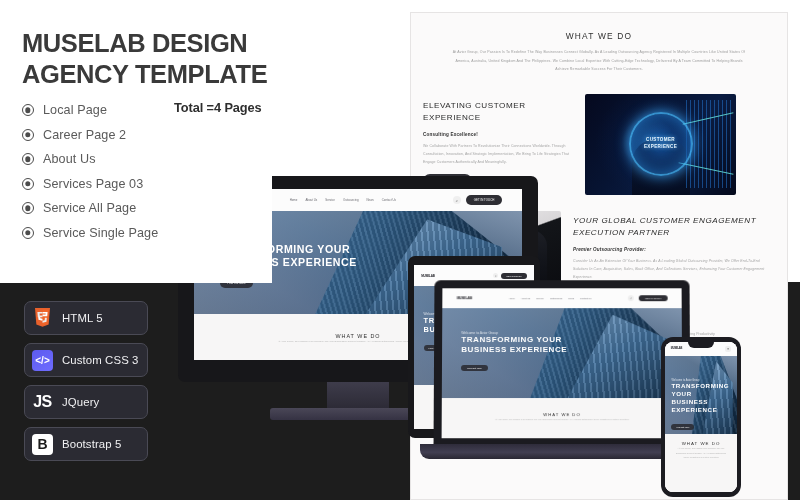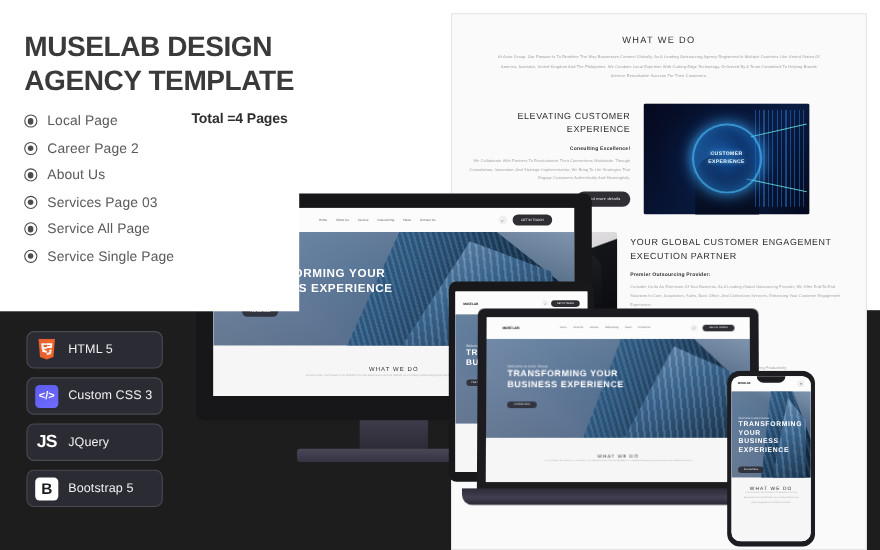--- a/index.html
+++ b/index.html
@@ -82,21 +82,21 @@
   .wp-inner { padding: 0; }
   .wp-h1 {
     text-align: center; margin-top: 18px;
     font-size: 8.4px; letter-spacing: 1.2px; color: #2f2f2f; font-weight: 500;
   }
   .wp-lead {
     margin: 7px auto 0; width: 300px; text-align: center;
     font-size: 3.5px; line-height: 2.45; color: #9b9b9b; letter-spacing: 0.15px;
   }
   .wp-sec1 { display: flex; margin-top: 20px; padding: 0 12px; gap: 12px; }
-  .wp-col-text { width: 150px; padding-top: 6px; text-align: right; }
+  .wp-col-text { width: 150px; padding-top: 6px; }
   .wp-h2 {
     font-size: 8.1px; letter-spacing: 0.55px; color: #2b2b2b;
     line-height: 1.55; font-weight: 400;
   }
   .wp-sub {
     font-size: 4.6px; font-weight: bold; color: #2f2f2f;
     margin-top: 7px; letter-spacing: 0.2px;
   }
   .wp-body {
     font-size: 3.5px; line-height: 2.35; color: #a3a3a3;
@@ -160,21 +160,21 @@
   .wp-img2 .shirt {
     position: absolute; left: 36%; top: 16%; width: 27%; height: 40%;
     background: #e9edf2; clip-path: polygon(50% 0, 100% 16%, 62% 100%, 38% 100%, 0 16%);
   }
   .icon-node {
     position: absolute; width: 12px; height: 12px; border-radius: 2.5px;
     border: 1px solid rgba(90,230,225,0.9);
     background: rgba(15,60,75,0.55);
     box-shadow: 0 0 6px rgba(80,230,225,0.7);
   }
-  .wp-col-text2 { width: 198px; padding-top: 4px; }
+  .wp-col-text2 { width: 198px; padding-top: 4px; font-style: italic; }
 
   .wp-services {
     margin-top: 14px; text-align: center;
   }
   .wp-services-title { font-size: 5px; font-weight: bold; color: #2c2c2c; letter-spacing: 0.3px; }
   .wp-services-row { display: flex; justify-content: center; gap: 28px; margin-top: 4px; padding: 0 26px; }
   .wp-service-col { width: 128px; font-size: 3.6px; line-height: 2.2; color: #a5a5a5; }
 
   
   .mock-monitor {

